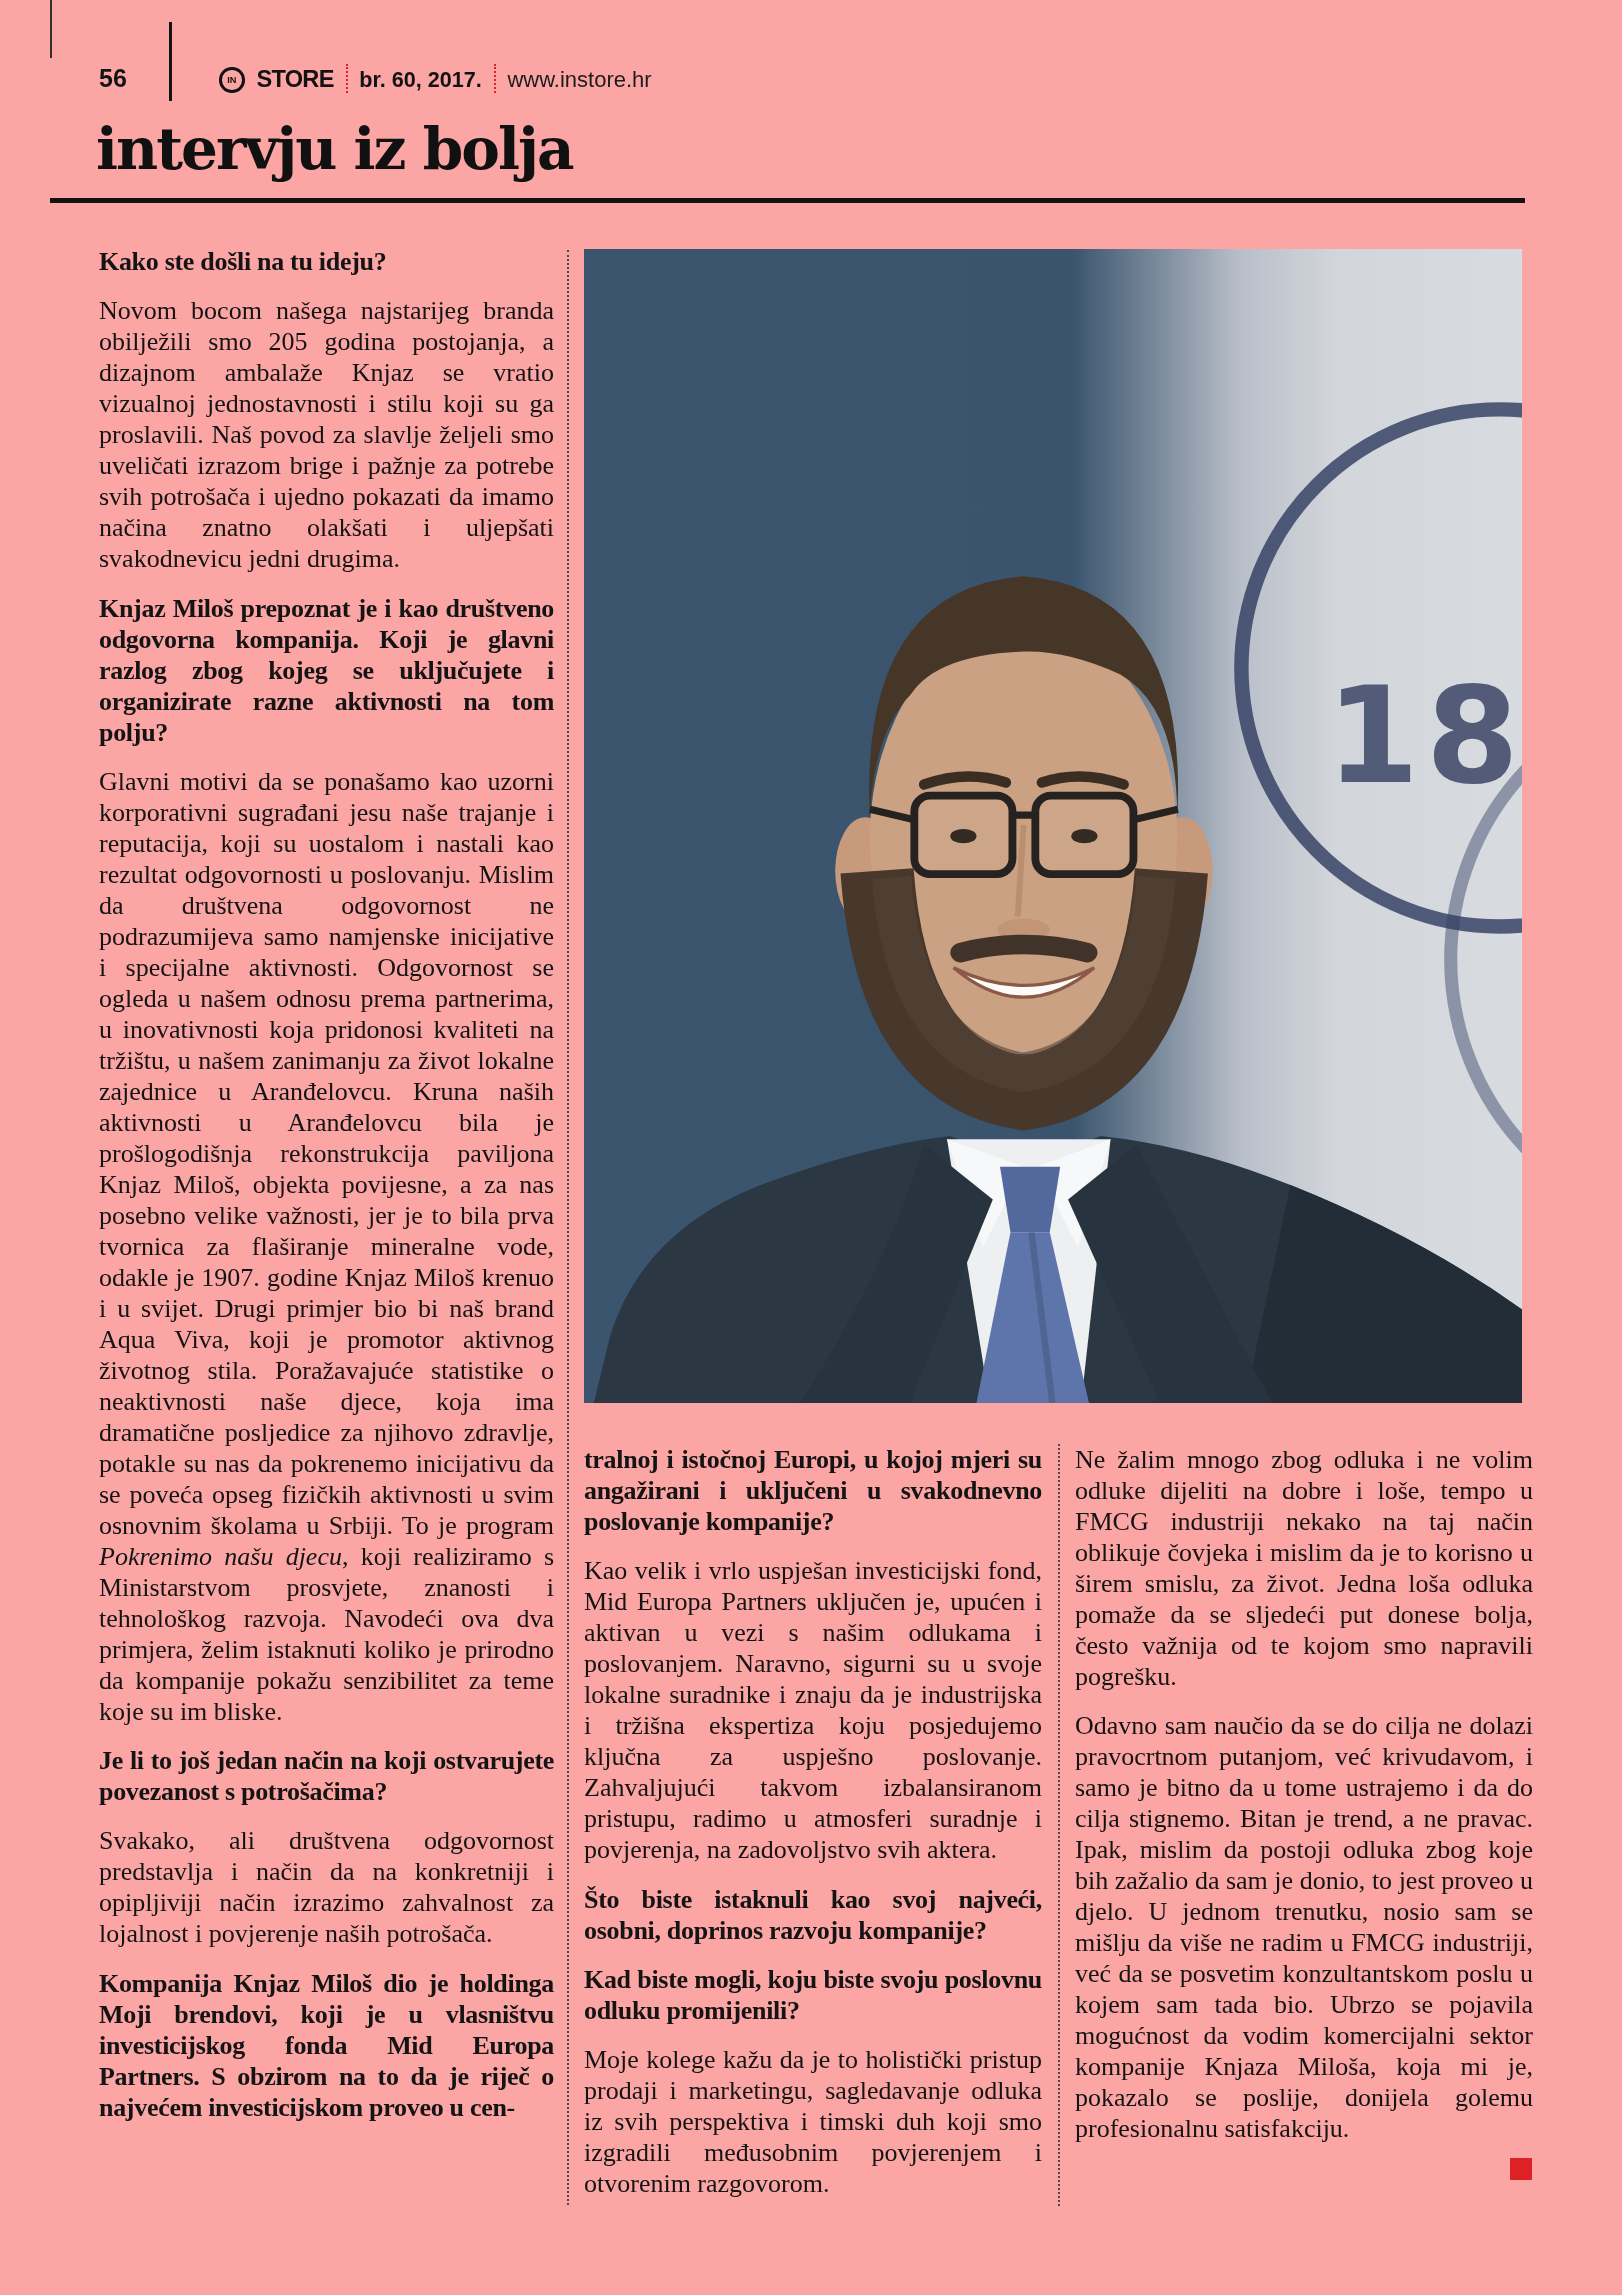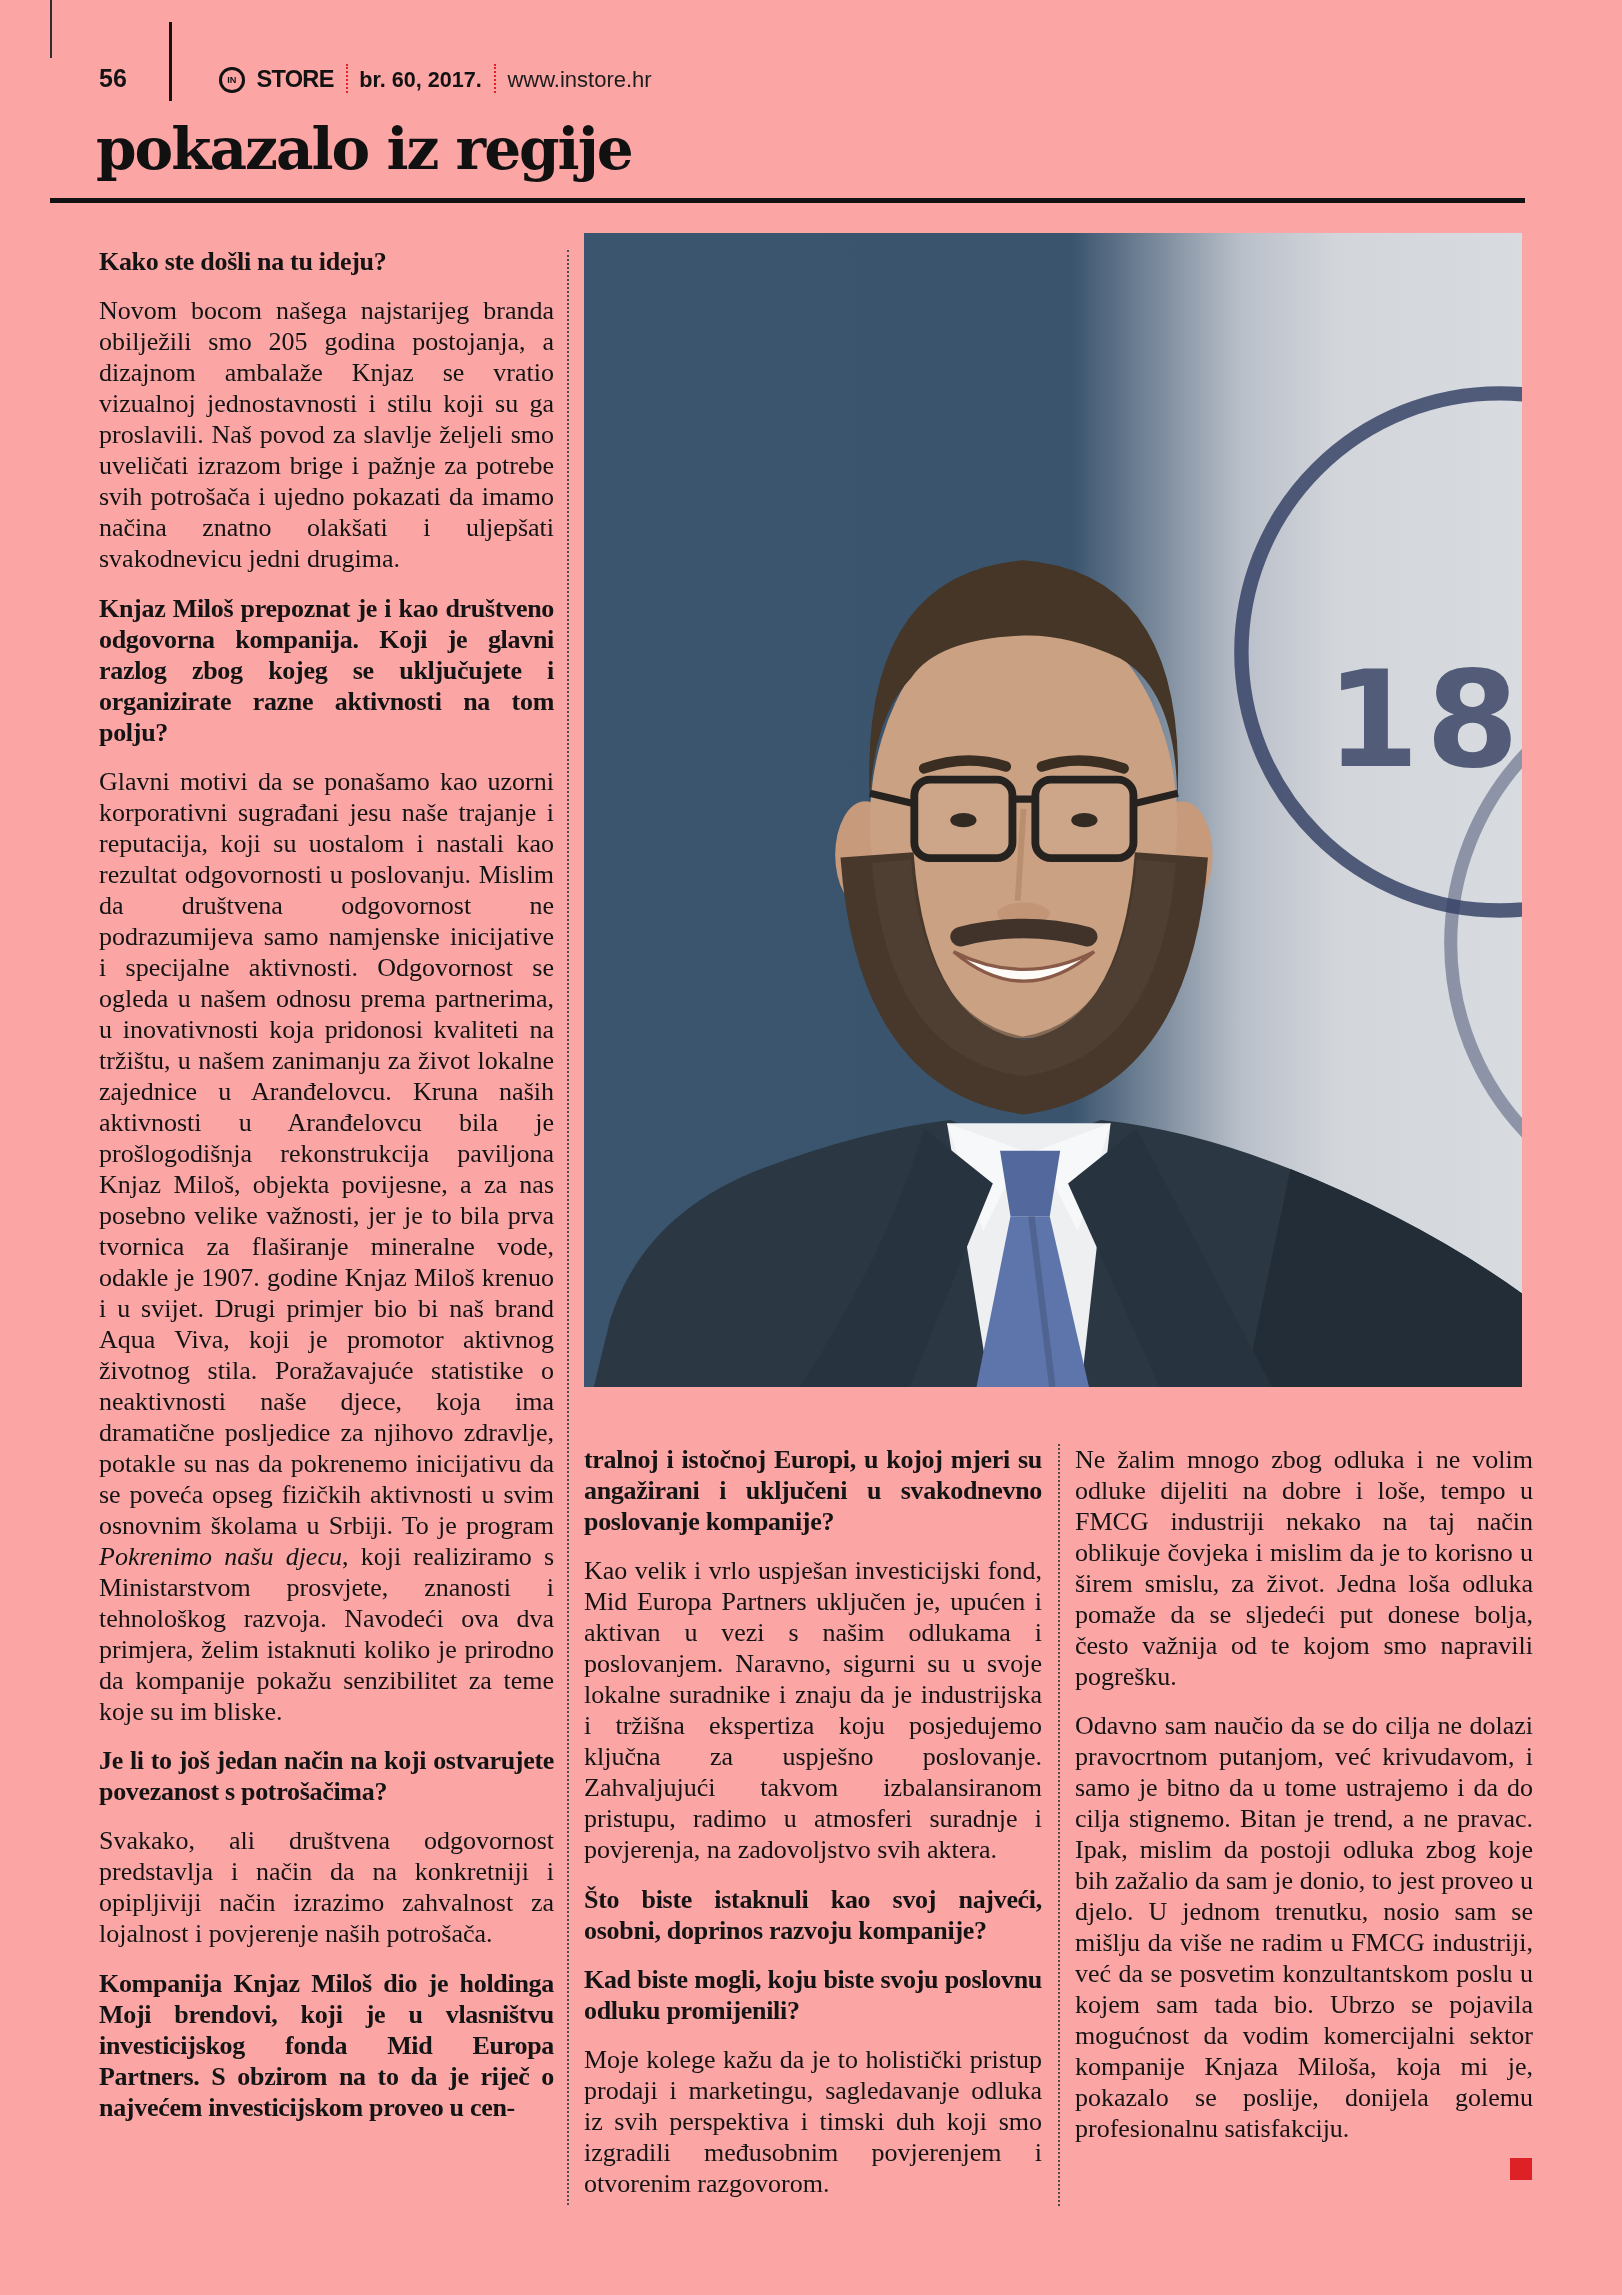--- a/index.html
+++ b/index.html
@@ -32,21 +32,21 @@
   #col-right{left:1075px;top:1444px;width:458px;}
   .para{font-size:26px;line-height:31px;text-align:justify;margin:0;color:#141414;}
   .para + .para{margin-top:18.3px;}
   .para.question{font-weight:700;letter-spacing:-0.3px;}
   .col-sep{position:absolute;width:0;border-left:2.6px dotted #4a4a4a;}
   #sep-1{left:567px;top:250px;height:1955px;}
   #sep-2{left:1058px;top:1444px;height:762px;}
   .end-mark{position:absolute;left:1510px;top:2158px;width:22px;height:22px;background:#dd2127;}
 
   
-  .photo{position:absolute;left:584px;top:233px;width:938px;height:1154px;overflow:hidden;}
+  .photo{position:absolute;left:584px;top:249px;width:938px;height:1154px;overflow:hidden;}
   .photo svg{display:block;width:100%;height:100%;}
 </style>
 </head>
 <body>
 
 <div id="page">
 
   <div class="crop-mark"></div>
 
   <div class="page-number">56</div>
@@ -54,21 +54,21 @@
 
   <div class="logo-row">
     <span class="logo-icon">IN</span>
     <span class="magazine-name">STORE</span>
     <span class="red-dots"></span>
     <span class="issue">br. 60, 2017.</span>
     <span class="red-dots"></span>
     <span class="website">www.instore.hr</span>
   </div>
 
-  <div class="section-title">pokazalo iz regije</div>
+  <div class="section-title">intervju iz bolja</div>
   <div class="rule"></div>
 
   <div class="photo">
     <svg viewBox="0 0 1434 1763" preserveAspectRatio="none">
       <defs>
         <linearGradient id="bg" x1="0" y1="0" x2="1" y2="0">
           <stop offset="0" stop-color="#3b556f"></stop>
           <stop offset="0.52" stop-color="#3a546e"></stop>
           <stop offset="0.70" stop-color="#b9bfc9"></stop>
           <stop offset="0.80" stop-color="#d2d5da"></stop>

